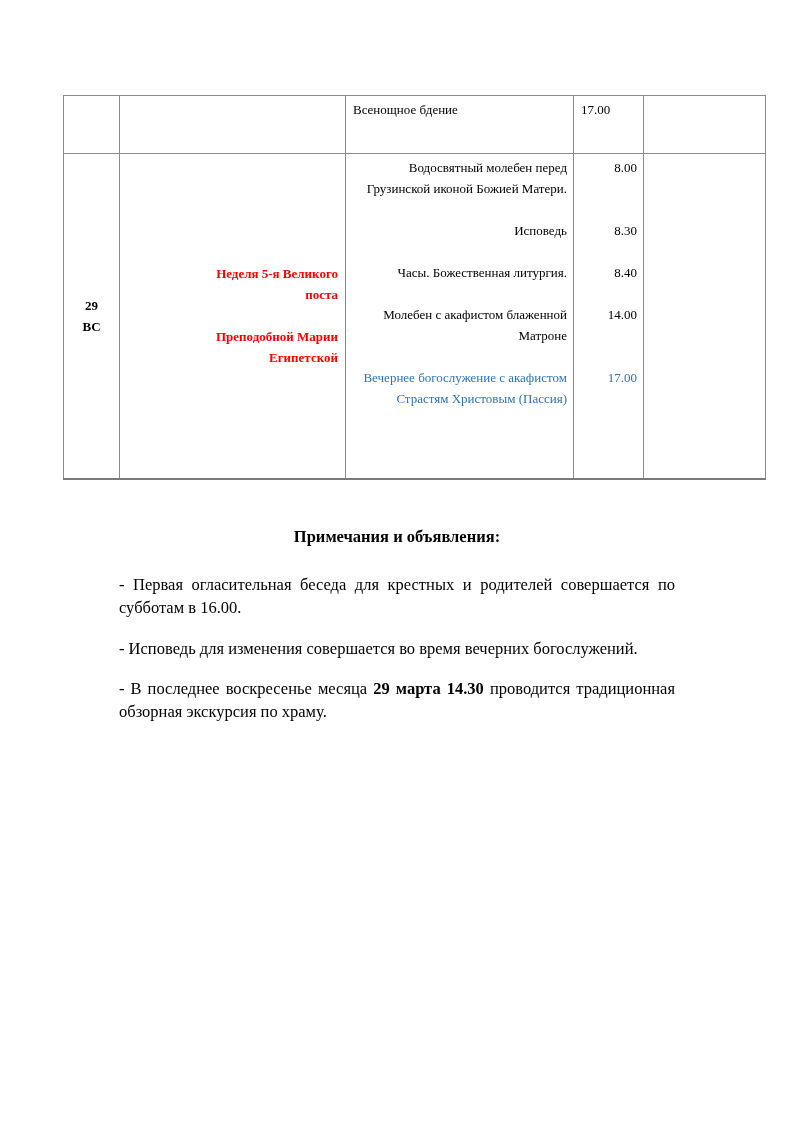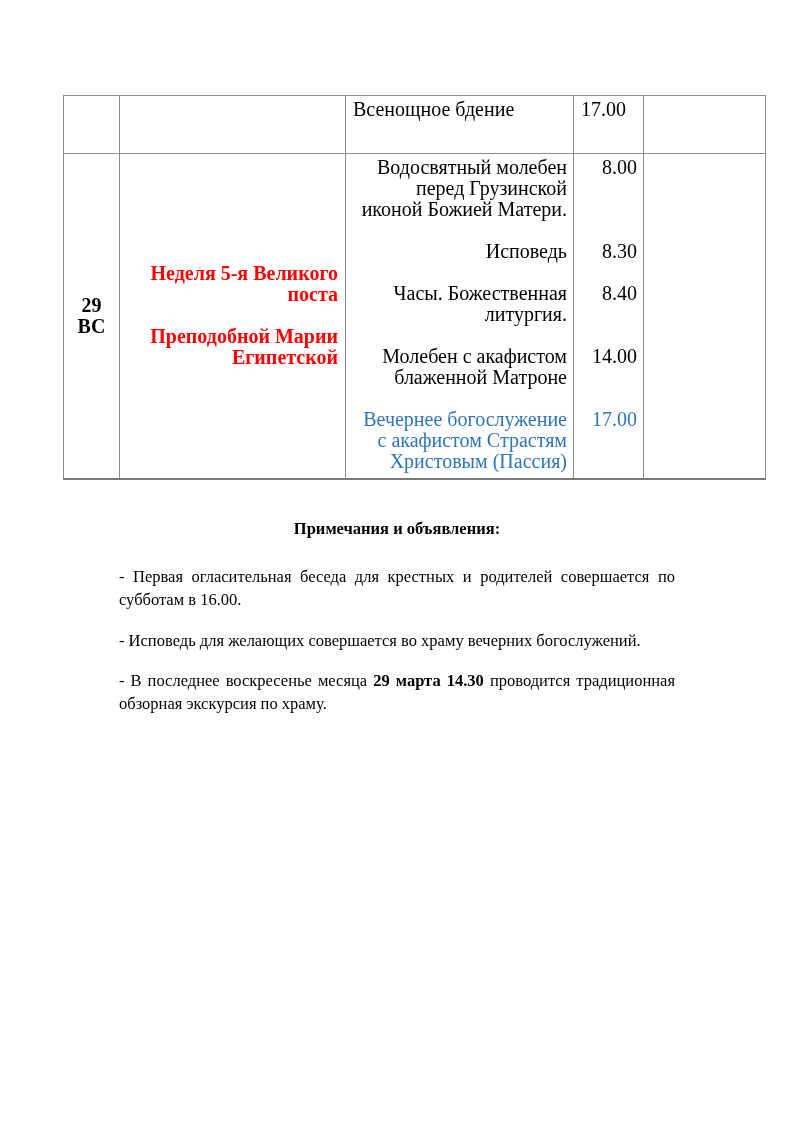--- a/index.html
+++ b/index.html
@@ -17,21 +17,21 @@
   }
 
   
   .schedule-table {
     position: absolute;
     left: 63px;
     top: 95px;
     width: 702px;
     border-collapse: collapse;
     table-layout: fixed;
-    font-size: 20px;
+    font-size: 13px;
     line-height: 21px;
   }
   .schedule-table td {
     border: 1px solid #8c8c8c;
     vertical-align: top;
     padding: 3px 7px;
     overflow: hidden;
   }
   .schedule-table tr.row-prev { height: 58px; }
   .schedule-table tr.row-main { height: 325px; }
@@ -77,21 +77,21 @@
     position: absolute;
     left: 119px;
     top: 517px;
     width: 556px;
     font-size: 16.5px;
     line-height: 23px;
   }
   .notes-heading {
     font-weight: bold;
     text-align: center;
-    margin: 0;
+    margin: 8px;
   }
   p.note {
     margin: 0;
     text-align: justify;
   }
   #note-0 { margin-top: 25px; }
   #note-1 { margin-top: 18px; }
   #note-2 { margin-top: 0; }
   #note-3 { margin-top: 17px; }
 </style>
@@ -159,15 +159,15 @@
         </div>
       </td>
       <td></td>
     </tr>
   </tbody>
 </table>
 
 <div class="notes">
   <p class="notes-heading">Примечания и объявления:</p>
   <p class="note" id="note-0"><span>- Первая огласительная беседа для крестных и родителей совершается по субботам в 16.00.</span></p>
-  <p class="note" id="note-1"><span>- Исповедь для желающих совершается во храму вечерних богослужений.</span></p>
+  <p class="note" id="note-1"><span>- Исповедь для изменения совершается во время вечерних богослужений.</span></p>
   <p class="note" id="note-3"><span>- В последнее воскресенье месяца </span><span style="font-weight: bold;">29 марта 14.30</span><span> проводится традиционная обзорная экскурсия по храму.</span></p>
 </div>
 
 </body></html>

